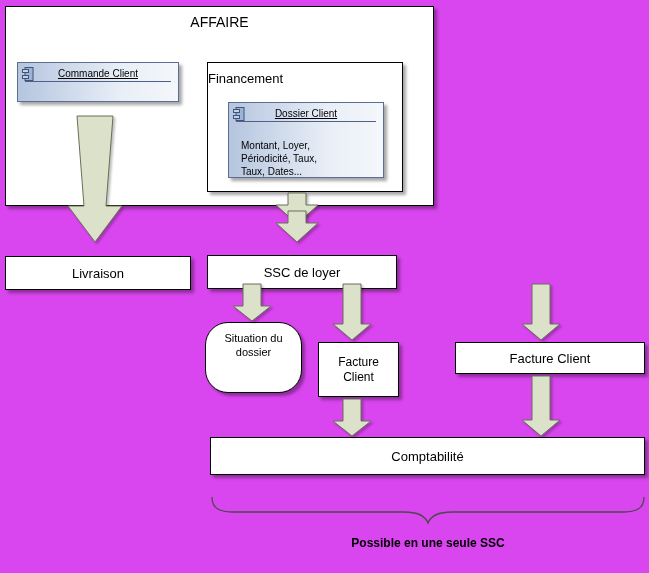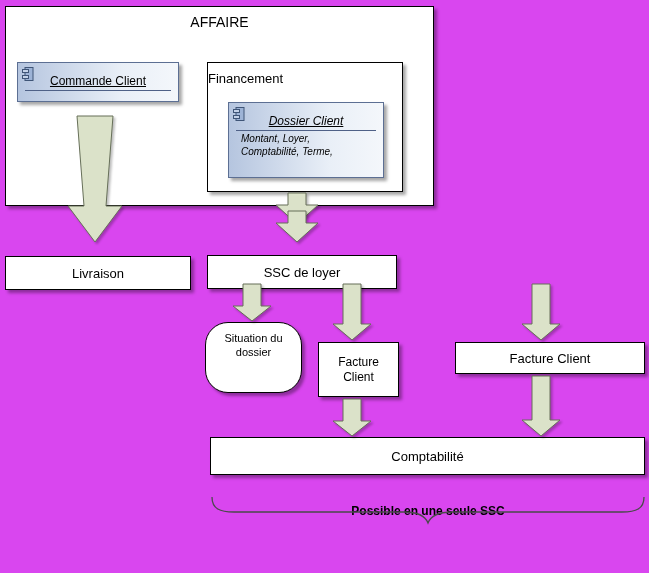--- a/index.html
+++ b/index.html
@@ -17,47 +17,47 @@
 
   .financement { left:207px; top:62px; width:196px; height:130px; }
   .financement-title { position:absolute; top:8px; left:0; width:100%; text-align:left; font-size:13px; }
 
   .component {
     position:absolute; border:1px solid #5c6f93;
     background:linear-gradient(to right, var(--component-blue,#b5c5df) 0%, #e9eff7 65%, #f4f7fb 100%);
     box-shadow:3px 3px 3px rgba(0,0,0,0.35);
   }
   .commande { left:17px; top:62px; width:162px; height:40px; }
-  .dossier  { left:228px; top:102px; width:156px; height:76px;font-style:italic; }
-  .comp-title { font-size:12px; text-align:center; text-decoration:underline; padding-top:11px; }
+  .dossier  { left:228px; top:102px; width:156px; height:76px; }
+  .comp-title { font-size:10px; text-align:center; text-decoration:underline; padding-top:5px; }
   .comp-sep   { border-top:1px solid #4f6187; margin:2px 7px 1px; }
   .comp-body  { font-size:10px; }
   .commande .comp-body { text-align:center; padding-top:1px; }
-  .dossier  .comp-body { padding:0 2px 0 12px; line-height:13px; }
+  .dossier  .comp-body { padding:16px 2px 0 12px; line-height:13px; }
   .comp-icon { position:absolute; left:4px; top:4px; width:12px; height:14px; }
 
   .livraison    { left:5px;   top:256px; width:186px; height:34px; }
   .ssc-loyer    { left:207px; top:247px; width:190px; height:34px;margin-top:8px; }
   .ssc-maint    { left:455px; top:247px; width:190px; height:33px; }
   .situation    { left:205px; top:322px; width:97px;  height:71px;border-radius:23px; }
   .situation-text { padding:8px 6px; text-align:center; font-size:11px; line-height:14px; }
   .facture-mid  { left:318px; top:342px; width:81px;  height:55px; font-size:12px; line-height:15px; padding:0 9px; }
   .facture-right{ left:455px; top:342px; width:190px; height:32px; }
   .comptabilite { left:210px; top:437px; width:435px; height:38px; font-size:13px; }
 
   .overlay { position:absolute; left:0; top:0; pointer-events:none; z-index:20; }
   .block-arrow {
     fill:var(--arrow-fill,#dbe2c9);
     stroke:var(--arrow-border,#666f58);
     stroke-width:1;
     filter:drop-shadow(2px 2px 1px rgba(0,0,0,0.25));
   }
   .brace { fill:none; stroke:#4a4a4a; stroke-width:1.3px; }
 
-  .annotation { position:absolute; left:210px; top:504px; width:436px; text-align:center; font-weight:bold; font-size:12px; }
+  .annotation { position:absolute; left:210px; top:536px; width:436px; text-align:center; font-weight:bold; font-size:12px; }
 </style>
 </head>
 <body>
 
 <div class="canvas">
 
   <div class="box affaire">
     <div class="affaire-title">AFFAIRE</div>
   </div>
 
@@ -82,21 +82,22 @@
       <svg width="12" height="14" viewBox="0 0 12 14">
         <rect x="3" y="0.5" width="8" height="13" fill="#9db3d6" stroke="#3f5577" stroke-width="1"></rect>
         <rect x="0.5" y="2.5" width="6" height="3" fill="#c4d2e8" stroke="#3f5577" stroke-width="1"></rect>
         <rect x="0.5" y="8.5" width="6" height="3" fill="#c4d2e8" stroke="#3f5577" stroke-width="1"></rect>
       </svg>
     </span>
     <div class="comp-title">Dossier Client</div>
     <div class="comp-sep"></div>
     <div class="comp-body">
       <div>Montant, Loyer,</div>
-      <div>Comptabilité, Terme,</div>
+      <div>Périodicité, Taux,</div>
+      <div>Taux, Dates...</div>
     </div>
   </div>
 
   <div class="box label-box livraison">Livraison</div>
   <div class="box label-box ssc-loyer">SSC de loyer</div>
 
   <div class="box situation">
     <div class="situation-text">Situation du dossier</div>
   </div>
   <div class="box label-box facture-mid">Facture Client</div>

